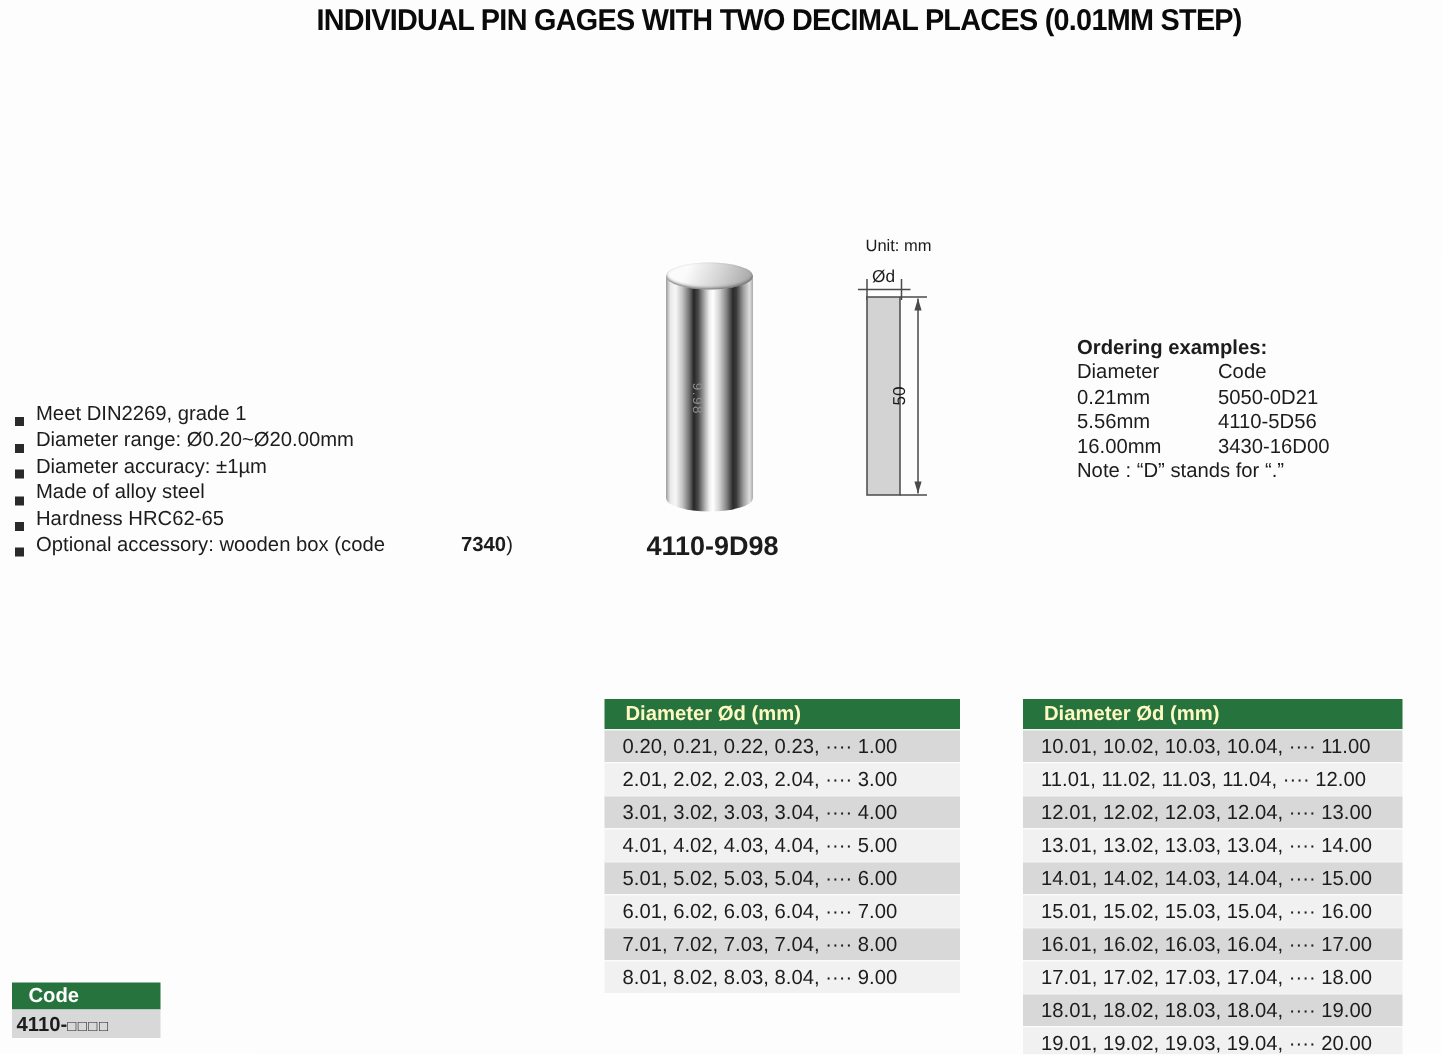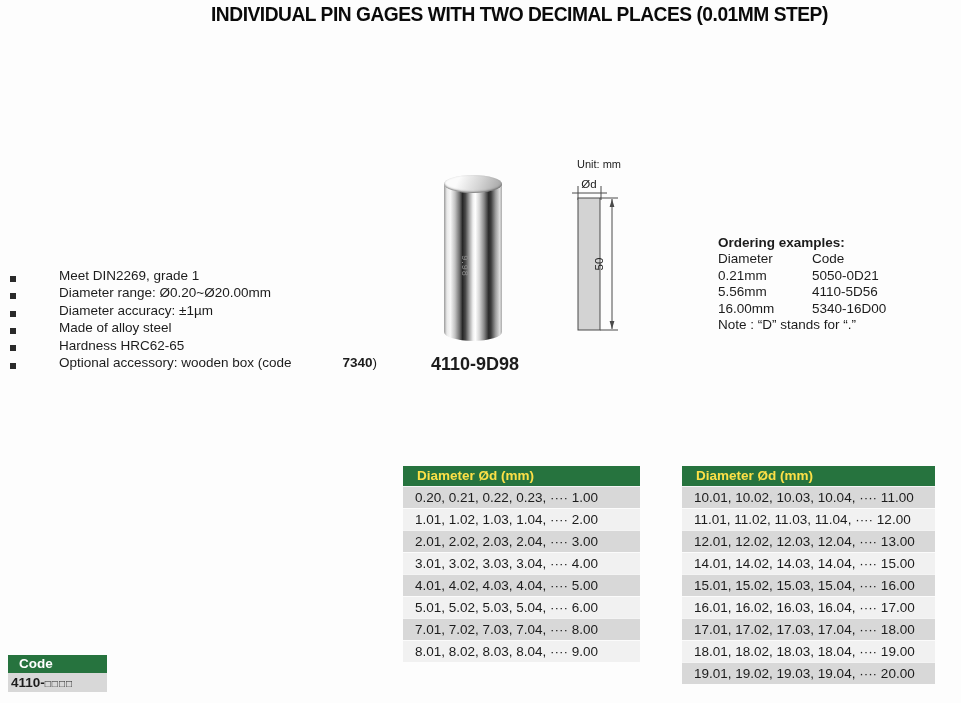--- a/index.html
+++ b/index.html
@@ -12,21 +12,21 @@
   
   .title {
     position:absolute; left:211px; top:3px; margin:0;
     font-size:20px; font-weight:bold; color:#0a0a0a;
     letter-spacing:-0.5px; white-space:nowrap;
     transform:scaleX(0.96); transform-origin:left top;
   }
 
   
   .features { position:absolute; left:10px; top:267px; font-size:13.5px; }
-  .feature { display:flex; align-items:center; line-height:17.4px; white-space:nowrap;gap:35px; }
+  .feature { display:flex; align-items:flex-end; line-height:17.4px; white-space:nowrap; }
   .bullet { width:6px; height:6px; background:#2a2a2a; margin:6px 8px 0 0; flex:none; }
   .bold { font-weight:bold;margin-left:47px; }
 
   
   .pin { position:absolute; left:444px; top:175px; width:58px; height:168px; }
   .pin-body {
     position:absolute; left:0; top:9px; width:58px; height:157px;
     background:linear-gradient(90deg,
       #9a9a9a 0%, #e9e9e9 5%, #f7f7f7 11%, #c2c2c2 19%, #6e6e6e 27%,
       #262626 32%, #4a4a4a 37%, #b5b5b5 45%, #efefef 50%, #ffffff 54%,
@@ -52,31 +52,31 @@
 
   
   .unit-label { position:absolute; left:577px; top:158px; font-size:11px; }
   .diagram { position:absolute; left:570px; top:170px; }
   .diagram line { stroke:#4a4a4a; stroke-width:1; }
   .diagram rect { fill:#d3d3d3; stroke:#4a4a4a; stroke-width:1; }
   .diagram polygon { fill:#4a4a4a; }
   .diagram text { font-family:"Liberation Sans", sans-serif; font-size:11.5px; fill:#1c1c1c; }
 
   
-  .ordering { position:absolute; left:718px; top:224px; font-size:13.5px; line-height:16.4px;margin-top:11px; }
+  .ordering { position:absolute; left:718px; top:224px; font-size:13.5px; line-height:16.4px; }
   .ord-heading { font-weight:bold; }
   .ord-c1 { display:inline-block; width:94px; }
 
   
   .dtable { position:absolute; top:466px; }
   .dtable-1 { left:403px; width:237px; }
   .dtable-2 { left:682px; width:253px; }
   .dtable-header {
     height:20px; line-height:20px; padding-left:14px;
-    background:#26733E; color:#fde047; font-size:13.5px; font-weight:bold;
+    background:#26733E; color:#fef9c3; font-size:13.5px; font-weight:bold;
   }
   .dtable-row {
     height:22px; line-height:21px; padding-left:12px;
     font-size:13.5px; white-space:nowrap; box-sizing:border-box;
     border-top:1px solid rgba(253,253,253,.75);
   }
   .dtable-rows .dtable-row:nth-child(odd)  { background:#d8d8d8; }
   .dtable-rows .dtable-row:nth-child(even) { background:#f1f1f1; }
 
   
@@ -153,45 +153,46 @@
     <div>
       <span class="ord-c1">Diameter</span><span>Code</span>
     </div>
     <div>
       <span class="ord-c1">0.21mm</span><span>5050-0D21</span>
     </div>
     <div>
       <span class="ord-c1">5.56mm</span><span>4110-5D56</span>
     </div>
     <div>
-      <span class="ord-c1">16.00mm</span><span>5340-16D00</span>
+      <span class="ord-c1">16.00mm</span><span>3430-16D00</span>
     </div>
     <div>Note : “D” stands for “.”</div>
   </div>
 
   <section class="dtable dtable-1">
     <div class="dtable-header">Diameter Ød (mm)</div>
     <div class="dtable-rows">
       <div class="dtable-row">0.20, 0.21, 0.22, 0.23, ···· 1.00</div>
-      <div class="dtable-row">1.01, 1.02, 1.03, 1.04, ···· 2.00</div>
       <div class="dtable-row">2.01, 2.02, 2.03, 2.04, ···· 3.00</div>
       <div class="dtable-row">3.01, 3.02, 3.03, 3.04, ···· 4.00</div>
       <div class="dtable-row">4.01, 4.02, 4.03, 4.04, ···· 5.00</div>
       <div class="dtable-row">5.01, 5.02, 5.03, 5.04, ···· 6.00</div>
+      <div class="dtable-row">6.01, 6.02, 6.03, 6.04, ···· 7.00</div>
       <div class="dtable-row">7.01, 7.02, 7.03, 7.04, ···· 8.00</div>
       <div class="dtable-row">8.01, 8.02, 8.03, 8.04, ···· 9.00</div>
     </div>
   </section>
 
   <section class="dtable dtable-2">
     <div class="dtable-header">Diameter Ød (mm)</div>
     <div class="dtable-rows">
       <div class="dtable-row">10.01, 10.02, 10.03, 10.04, ···· 11.00</div>
       <div class="dtable-row">11.01, 11.02, 11.03, 11.04, ···· 12.00</div>
       <div class="dtable-row">12.01, 12.02, 12.03, 12.04, ···· 13.00</div>
+      <div class="dtable-row">13.01, 13.02, 13.03, 13.04, ···· 14.00</div>
       <div class="dtable-row">14.01, 14.02, 14.03, 14.04, ···· 15.00</div>
       <div class="dtable-row">15.01, 15.02, 15.03, 15.04, ···· 16.00</div>
       <div class="dtable-row">16.01, 16.02, 16.03, 16.04, ···· 17.00</div>
       <div class="dtable-row">17.01, 17.02, 17.03, 17.04, ···· 18.00</div>
       <div class="dtable-row">18.01, 18.02, 18.03, 18.04, ···· 19.00</div>
       <div class="dtable-row">19.01, 19.02, 19.03, 19.04, ···· 20.00</div>
     </div>
   </section>
 
   <div class="code-block">

